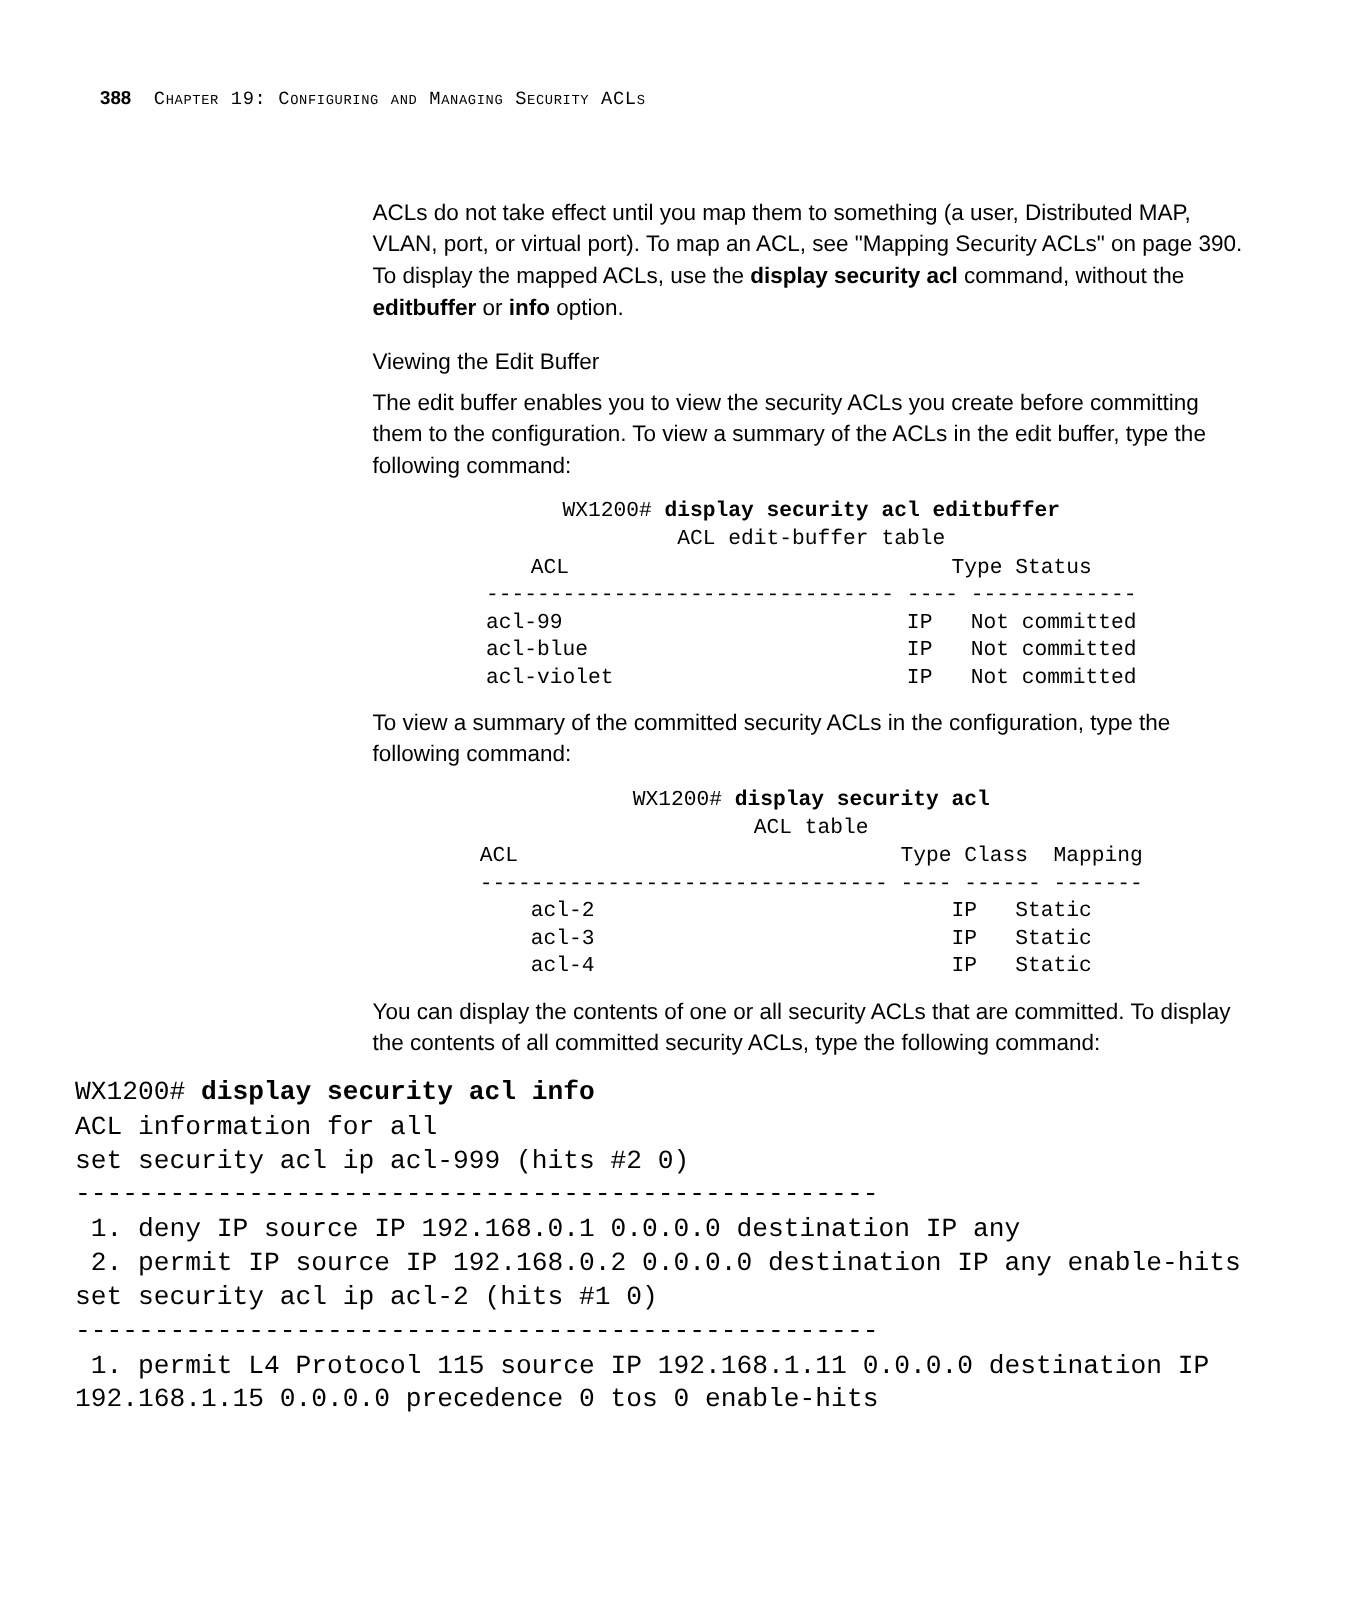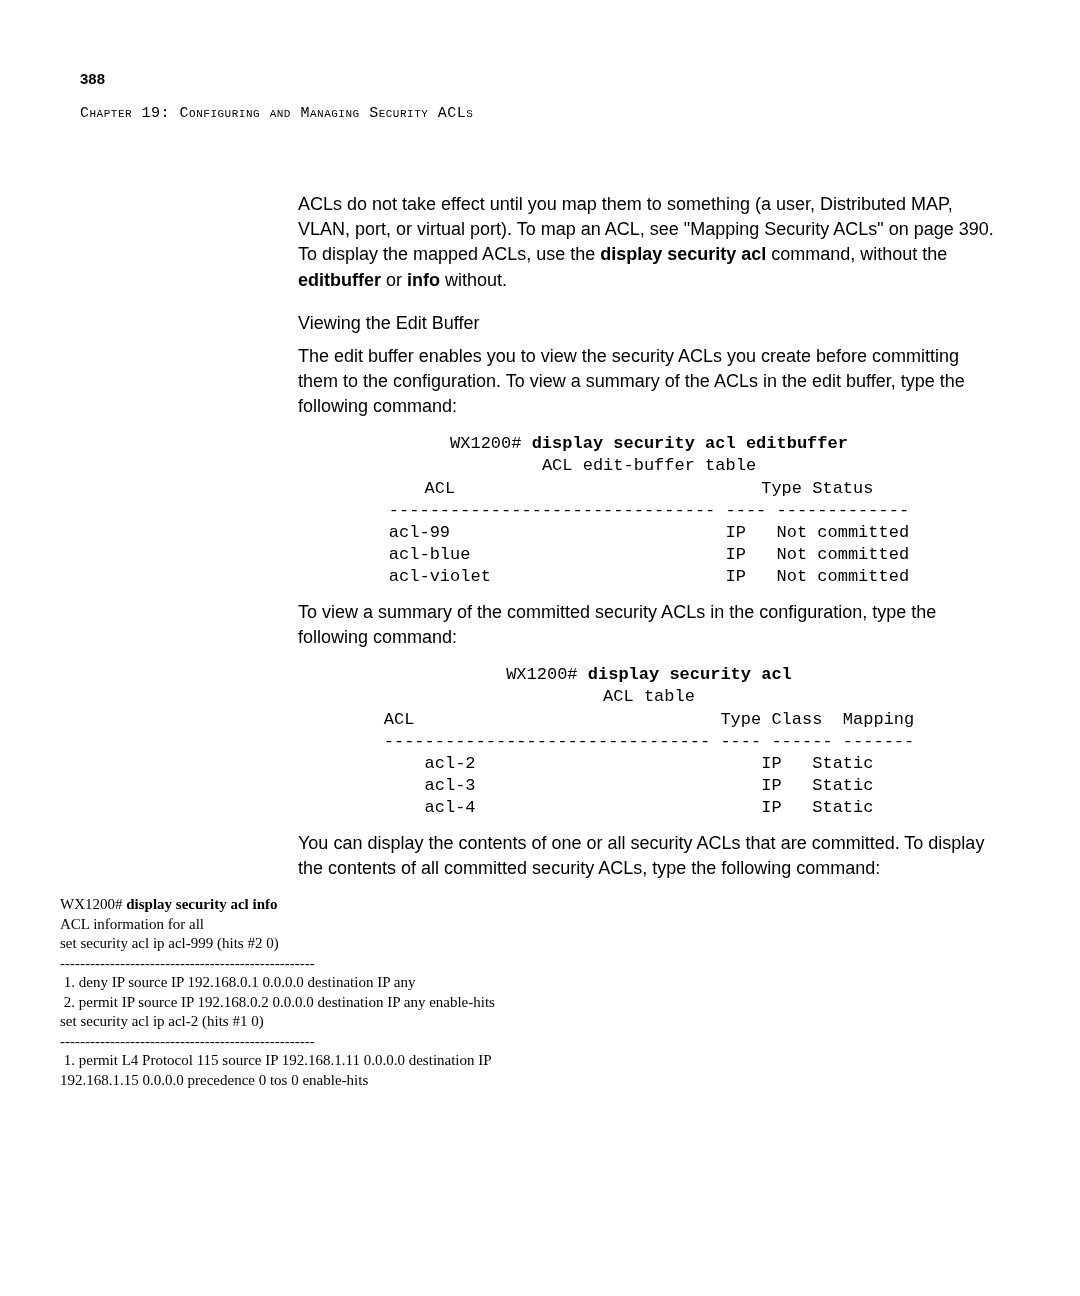--- a/index.html
+++ b/index.html
@@ -1,15 +1,15 @@
 <!DOCTYPE html>
 <html><head>
   <meta charset="utf-8">
   <style>
-    * { margin: 0; padding: 0; box-sizing: border-box; flex-direction: column; }
+    * { margin: 0; padding: 0; box-sizing: border-box; }
     body {
       width: 1080px;
       height: 1296px;
       background: #fff;
       font-family: Arial, Helvetica, sans-serif;
       color: #000;
       padding: 70px 80px 80px 80px;
       position: relative;
     }
     .header {
@@ -47,41 +47,41 @@
     }
     .mono {
       font-family: "Courier New", Courier, monospace;
       font-size: 17px;
       line-height: 1.3;
       white-space: pre;
       margin-bottom: 12px;
       text-align: center;
     }
     .mono-wide {
-      font-family: Liberation Serif, serif;
-      font-size: 15px;
+      font-family: Liberation Mono, monospace;
+      font-size: 21px;
       line-height: 1.3;
       white-space: pre;
       margin-top: 4px;
     }
     .mono .bold, .mono-wide .bold { font-weight: bold; }
     .b { font-weight: bold; }
   </style>
 </head>
 <body>
 
 <div class="header">
   <span class="page-number">388</span>
   <span class="chapter-header">Chapter 19: Configuring and Managing Security ACLs</span>
 </div>
 
 <div class="content">
 
   <p class="para">
-    <span>ACLs do not take effect until you map them to something (a user, Distributed MAP, VLAN, port, or virtual port). To map an ACL, see "Mapping Security ACLs" on page 390. To display the mapped ACLs, use the </span><span class="b">display security acl</span><span> command, without the </span><span class="b">editbuffer</span><span> or </span><span class="b">info</span><span> without.</span>
+    <span>ACLs do not take effect until you map them to something (a user, Distributed MAP, VLAN, port, or virtual port). To map an ACL, see "Mapping Security ACLs" on page 390. To display the mapped ACLs, use the </span><span class="b">display security acl</span><span> command, without the </span><span class="b">editbuffer</span><span> or </span><span class="b">info</span><span> option.</span>
   </p>
 
   <h3 class="section-heading">Viewing the Edit Buffer</h3>
   <p class="para">The edit buffer enables you to view the security ACLs you create before committing them to the configuration. To view a summary of the ACLs in the edit buffer, type the following command:</p>
   <div class="mono"><span>WX1200# </span><span class="bold">display security acl editbuffer</span>
 <span>ACL edit-buffer table
 ACL                              Type Status
 -------------------------------- ---- -------------
 acl-99                           IP   Not committed
 acl-blue                         IP   Not committed

